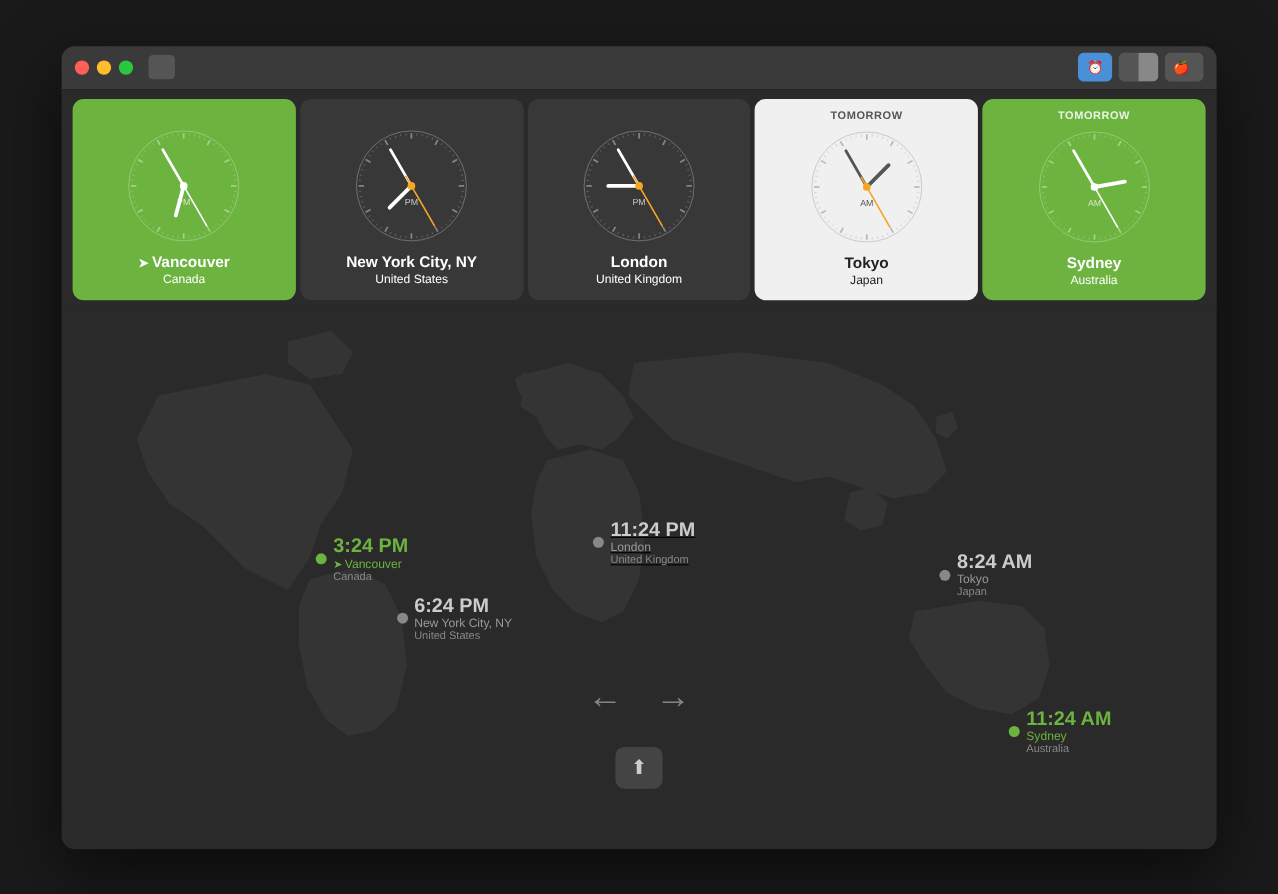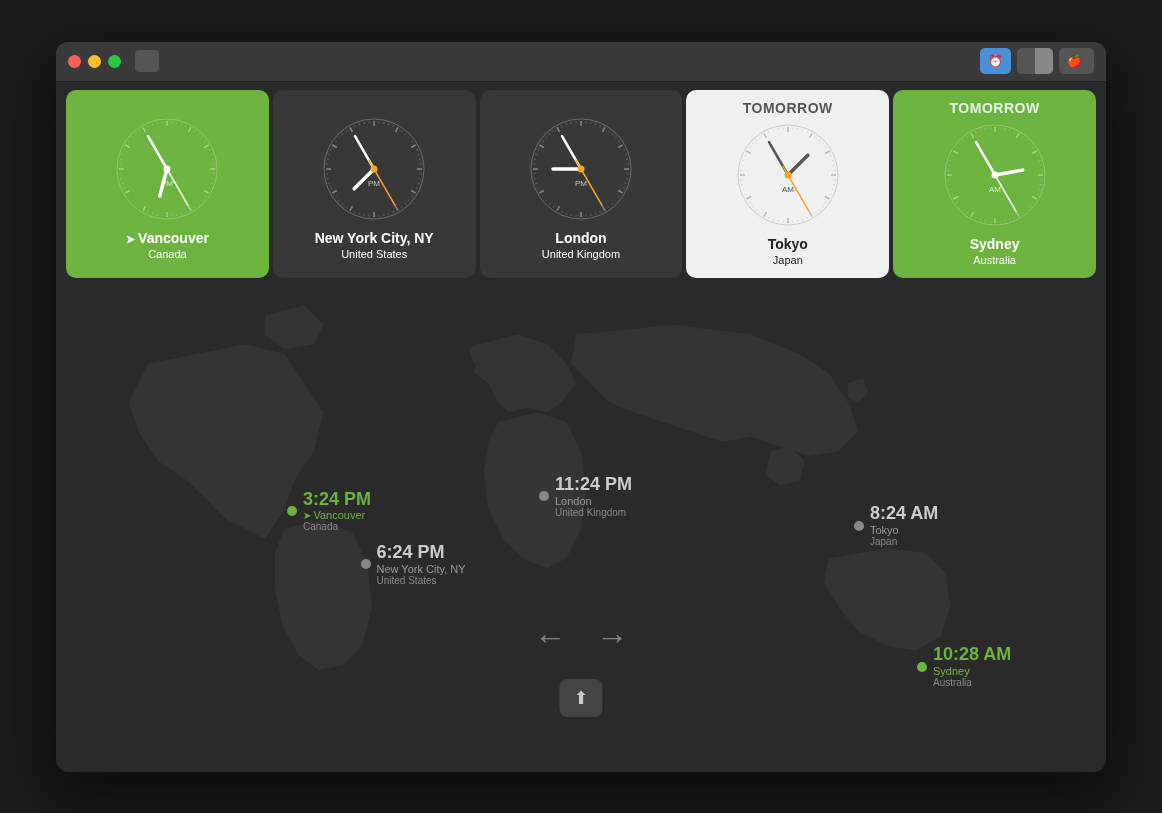--- a/index.html
+++ b/index.html
@@ -109,21 +109,21 @@
       flex-direction: column;
       align-items: center;
       cursor: pointer;
       position: relative;
     }
     .clock-card.green { background: #6db33f; }
     .clock-card.dark { background: #383838; }
     .clock-card.white { background: #f0f0f0; }
     .clock-card.green2 { background: #6db33f; }
     .tomorrow-label {
-      font-size: 14px;
+      font-size: 10px;
       font-weight: 600;
       letter-spacing: 0.5px;
       text-transform: uppercase;
       margin-bottom: 4px;
       color: inherit;
     }
     .clock-card.white .tomorrow-label { color: #555; }
     .clock-card.green2 .tomorrow-label { color: rgba(255,255,255,0.85); }
 
     
@@ -663,40 +663,40 @@
     </div>
   </div>
         <div class="time-marker" style="left: 29%; top: 53%; position: absolute; justify-content: center;">
     <div class="marker-dot gray"></div>
     <div class="marker-info">
       <div class="marker-time" style="color:#ccc">6:24 PM</div>
       <div style="font-size:11px;color:#999">New York City, NY</div>
       <div style="font-size:10px;color:#888">United States</div>
     </div>
   </div>
-        <div class="time-marker" style="left: 46%; top: 39%; position: absolute;">
+        <div class="time-marker" style="left: 46%; top: 39%; position: absolute; text-decoration: underline;">
     <div class="marker-dot gray"></div>
     <div class="marker-info">
       <div class="marker-time" style="color:#ccc">11:24 PM</div>
       <div style="font-size:11px;color:#999">London</div>
       <div style="font-size:10px;color:#888">United Kingdom</div>
     </div>
   </div>
         <div class="time-marker" style="left: 76%; top: 45%; position: absolute; align-items: center;">
     <div class="marker-dot gray"></div>
     <div class="marker-info">
       <div class="marker-time" style="color:#ccc">8:24 AM</div>
       <div style="font-size:11px;color:#999">Tokyo</div>
       <div style="font-size:10px;color:#888">Japan</div>
     </div>
   </div>
         <div class="time-marker" style="left: 82%; top: 74%; position: absolute;">
     <div class="marker-dot green"></div>
     <div class="marker-info">
-      <div class="marker-time" style="color:#6db33f">10:28 AM</div>
+      <div class="marker-time" style="color:#6db33f">11:24 AM</div>
       <div style="font-size:11px;color:#6db33f">Sydney</div>
       <div style="font-size:10px;color:#888">Australia</div>
     </div>
   </div>
       </div>
 
     <div class="time-scroll">
       <button class="scroll-arrow">←</button>
       <button class="scroll-arrow">→</button>
     </div>

